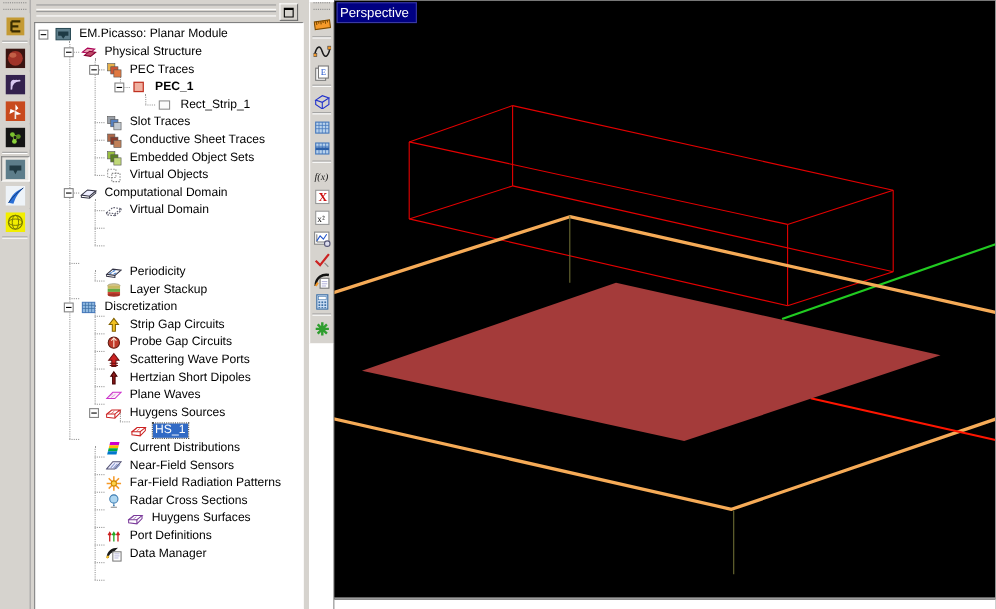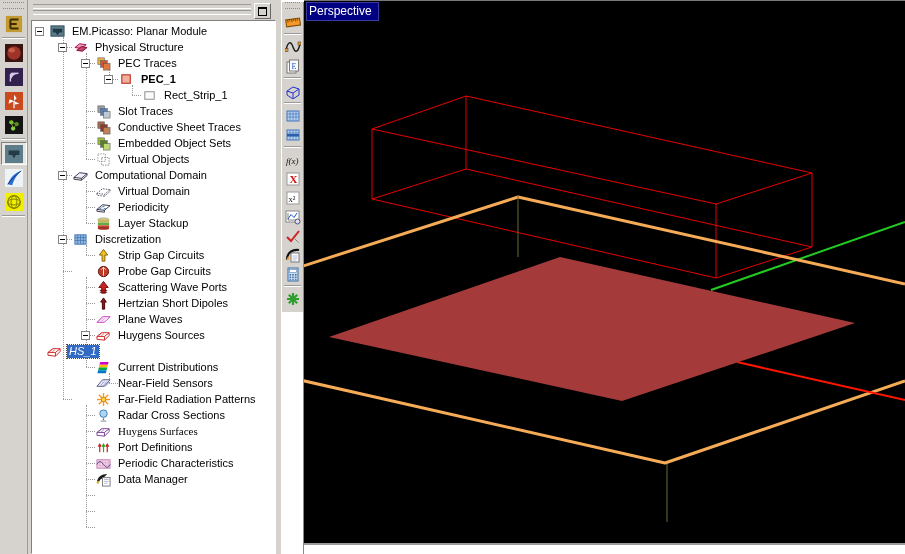--- a/index.html
+++ b/index.html
@@ -290,21 +290,21 @@
           <div class="trow" style="padding-left: 49px;">
             <div class="t-expspacer"></div>
             <div class="t-icon">
               <svg viewBox="0 0 16 16" xmlns="http://www.w3.org/2000/svg">
                 <path d="M1,10 L7,5 L15,6 L9,11 Z" fill="none" stroke="#556" stroke-dasharray="1.6,1.2"></path>
                 <path d="M1,10 v2 l8,1 v-2 M15,6 v2 l-6,5" stroke="#556" fill="none" stroke-dasharray="1.6,1.2"></path>
               </svg>
             </div>
             <span class="t-label">Virtual Domain</span>
           </div>
-          <div class="trow" style="padding-left: 49px;">
+          <div class="trow" style="padding-left: 49px; margin-top: 40px;">
             <div class="t-expspacer"></div>
             <div class="t-icon">
               <svg viewBox="0 0 16 16" xmlns="http://www.w3.org/2000/svg">
                 <path d="M1,10 L7,5 L15,6 L9,11 Z" fill="#fff" stroke="#334"></path>
                 <path d="M3,9.5 l2,-1.6 2,0.2 -2,1.6 Z M7,10 l2,-1.6 2,0.2 -2,1.6 Z M6,7.5 l2,-1.6 2,0.2 -2,1.6 Z" fill="#5588cc"></path>
                 <path d="M1,10 v2 l8,1 v-2" stroke="#334" fill="none"></path>
               </svg>
             </div>
             <span class="t-label">Periodicity</span>
           </div>
@@ -383,21 +383,21 @@
             <div class="t-exp"></div>
             <div class="t-icon">
               <svg viewBox="0 0 16 16" xmlns="http://www.w3.org/2000/svg">
                 <path d="M1,9 L6,5 H14 L9,9 Z" fill="#fff" stroke="#cc2222"></path>
                 <path d="M1,9 v3 l8,1 v-4 M14,5 v3 l-5,5" fill="none" stroke="#cc2222"></path>
                 <path d="M3,8 l3,-2.4 M5.5,8.5 l3,-2.4" stroke="#cc2222" stroke-width="0.6"></path>
               </svg>
             </div>
             <span class="t-label">Huygens Sources</span>
           </div>
-          <div class="trow" style=" font-style: italic;">
+          <div class="trow" style="padding-left: 72px;">
             <div class="t-expspacer"></div>
             <div class="t-icon">
               <svg viewBox="0 0 16 16" xmlns="http://www.w3.org/2000/svg">
                 <path d="M1,9 L6,5 H14 L9,9 Z" fill="#fff" stroke="#cc2222"></path>
                 <path d="M1,9 v3 l8,1 v-4 M14,5 v3 l-5,5" fill="none" stroke="#cc2222"></path>
                 <path d="M3,8 l3,-2.4 M5.5,8.5 l3,-2.4" stroke="#cc2222" stroke-width="0.6"></path>
               </svg>
             </div>
             <span class="t-label selected">HS_1</span>
           </div>
@@ -441,21 +441,21 @@
             <div class="t-expspacer"></div>
             <div class="t-icon">
               <svg viewBox="0 0 16 16" xmlns="http://www.w3.org/2000/svg">
                 <circle cx="8" cy="6" r="4" fill="#aed6f0" stroke="#3a7ab0"></circle>
                 <path d="M8,10 L7,13 H9 Z" fill="#3a7ab0"></path>
                 <path d="M5,14 h6" stroke="#888"></path>
               </svg>
             </div>
             <span class="t-label">Radar Cross Sections</span>
           </div>
-          <div class="trow" style="padding-left: 49px; font-family: Liberation Serif, serif;">
+          <div class="trow" style="padding-left: 69px;">
             <div class="t-expspacer"></div>
             <div class="t-icon">
               <svg viewBox="0 0 16 16" xmlns="http://www.w3.org/2000/svg">
                 <path d="M1,9 L6,5 H14 L9,9 Z" fill="#fff" stroke="#7a3a9a"></path>
                 <path d="M1,9 v3 l8,1 v-4 M14,5 v3 l-5,5" fill="none" stroke="#7a3a9a"></path>
                 <path d="M3,8 l3,-2.4 M5.5,8.5 l3,-2.4" stroke="#7a3a9a" stroke-width="0.6"></path>
               </svg>
             </div>
             <span class="t-label">Huygens Surfaces</span>
           </div>
@@ -464,31 +464,20 @@
             <div class="t-icon">
               <svg viewBox="0 0 16 16" xmlns="http://www.w3.org/2000/svg">
                 <g fill="none" stroke-width="1.3">
                   <path d="M4,13 V5 M2.5,7 L4,4.5 L5.5,7" stroke="#cc2222"></path>
                   <path d="M8,13 V5 M6.5,7 L8,4.5 L9.5,7" stroke="#22aa22"></path>
                   <path d="M12,13 V5 M10.5,7 L12,4.5 L13.5,7" stroke="#cc2222"></path>
                 </g>
               </svg>
             </div>
             <span class="t-label">Port Definitions</span>
-          </div>
-          <div class="trow" style="padding-left: 49px;">
-            <div class="t-expspacer"></div>
-            <div class="t-icon">
-              <svg viewBox="0 0 16 16" xmlns="http://www.w3.org/2000/svg">
-                <rect x="1" y="4" width="14" height="9" fill="#f8d0e8" stroke="#c080b0"></rect>
-                <path d="M4,4 v9 M7,4 v9 M10,4 v9 M13,4 v9 M1,7 h14 M1,10 h14" stroke="#d8a0c8" stroke-width="0.6"></path>
-                <path d="M1,9 C3,5 5,5 8,9 C11,13 13,13 15,9" stroke="#334488" fill="none"></path>
-              </svg>
-            </div>
-            <span class="t-label">Periodic Characteristics</span>
           </div>
           <div class="trow" style="padding-left: 49px;">
             <div class="t-expspacer"></div>
             <div class="t-icon">
               <svg viewBox="0 0 16 16" xmlns="http://www.w3.org/2000/svg">
                 <path d="M1,12 C1,5 6,2 12,2 L8,6 C5,7 3,9 3,12 Z" fill="#1a1a1a"></path>
                 <rect x="7" y="6" width="8" height="9" fill="#fff" stroke="#777"></rect>
                 <path d="M8.5,8 h5 M8.5,10 h5 M8.5,12 h4" stroke="#99c" stroke-width="0.7"></path>
                 <path d="M1,12 l2,-2" stroke="#f5c02a" stroke-width="2"></path>
               </svg>

